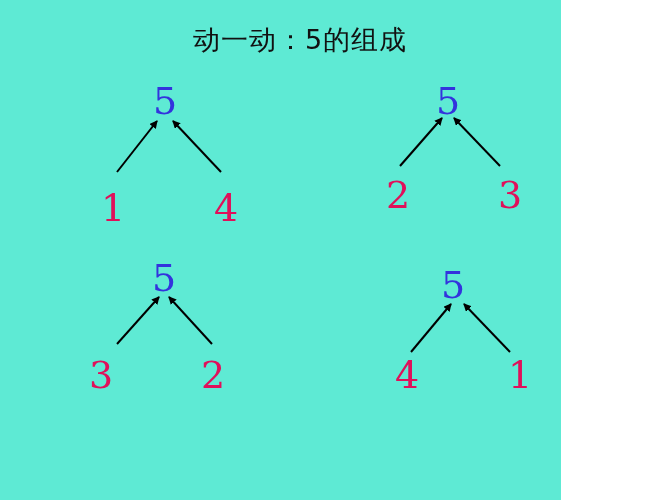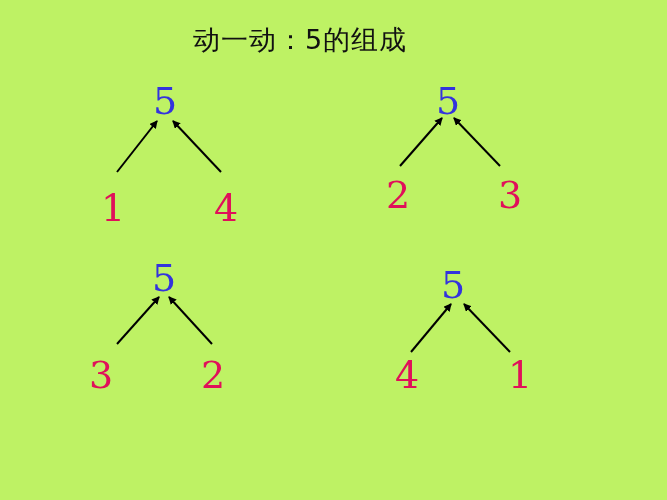--- a/index.html
+++ b/index.html
@@ -1,16 +1,16 @@
 <!DOCTYPE html>
 <html><head>
 <meta charset="utf-8">
 <style>
   html, body { margin:0; padding:0; background:#ffffff; }
-  #slide { position:relative; width:667px; height:500px; overflow:hidden; background:#bef264; }
+  #slide { position:relative; width:561px; height:500px; overflow:hidden; background:#5eead4; }
   .title { position:absolute; left:0; top:22px; width:600px; text-align:center;
            font-family:"DejaVu Sans", sans-serif; font-size:27px; color:#111111;
            letter-spacing:1px; }
   .num { position:absolute; font-family:"DejaVu Serif", "Liberation Serif", serif;
          font-size:38px; line-height:38px; transform:translate(-50%,-50%); }
   .top { color:#3333dd; }
   .part { color:#e0105a; }
   svg.arrows { position:absolute; left:0; top:0; }
 </style>
 </head>

